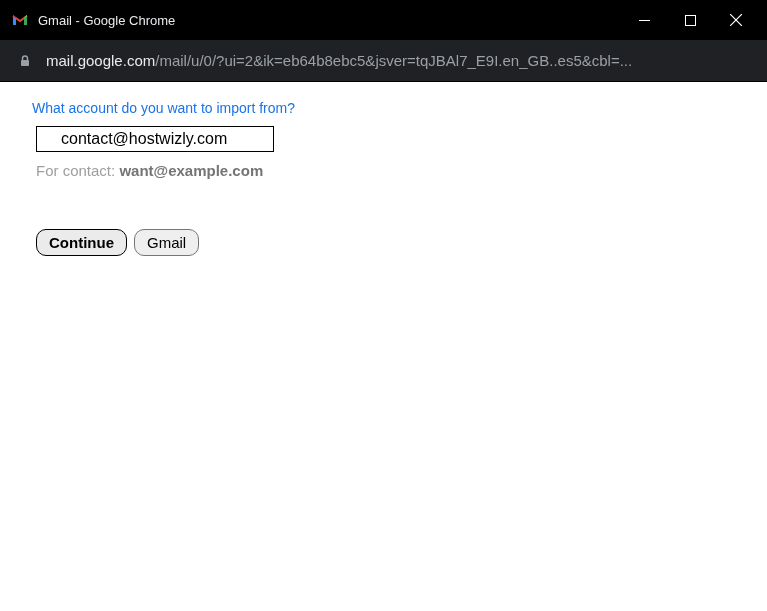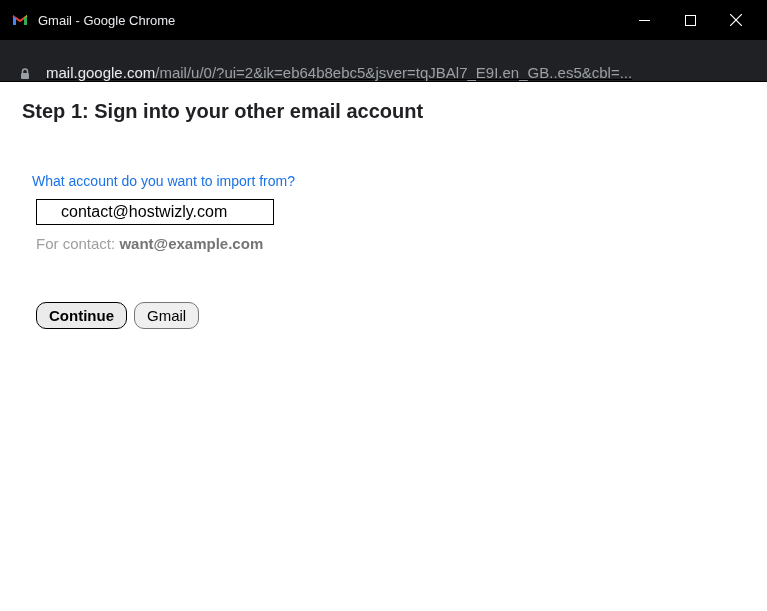--- a/index.html
+++ b/index.html
@@ -50,24 +50,23 @@
       height: 40px;
       display: flex;
       align-items: center;
       justify-content: center;
       color: #fff;
     }
     .addressbar {
       height: 42px;
       background: #202124;
       display: flex;
-      align-items: flex-end;
+      align-items: center;
       padding: 0 18px;
       border-bottom: 1px solid #000;
-      text-decoration: underline;
     }
     .lock-icon {
       color: #9aa0a6;
       margin-right: 14px;
       display: flex;
       align-items: center;
     }
     .url {
       color: #e8eaed;
       font-size: 15px;
@@ -182,21 +181,20 @@
         <rect x="3" y="6" width="8" height="6" rx="1" fill="#9aa0a6"></rect>
         <path d="M4.5 6 V4.5 a2.5 2.5 0 0 1 5 0 V6" stroke="#9aa0a6" stroke-width="1.5" fill="none"></path>
       </svg>
     </span>
     <span class="url">
       <span class="url-host">mail.google.com</span><span class="url-path">/mail/u/0/?ui=2&amp;ik=eb64b8ebc5&amp;jsver=tqJBAl7_E9I.en_GB..es5&amp;cbl=...</span>
     </span>
   </div>
 
   <div class="content">
-    <h1 class="page-title">Step 1: Sign into your other email account</h1>
 
     <div class="prompt">What account do you want to import from?</div>
 
     <input type="text" class="email-input" value="contact@hostwizly.com" style="">
 
     <div class="example">
       <span>For contact: </span><span class="example-bold">want@example.com</span>
     </div>
 
     <div class="button-row">

